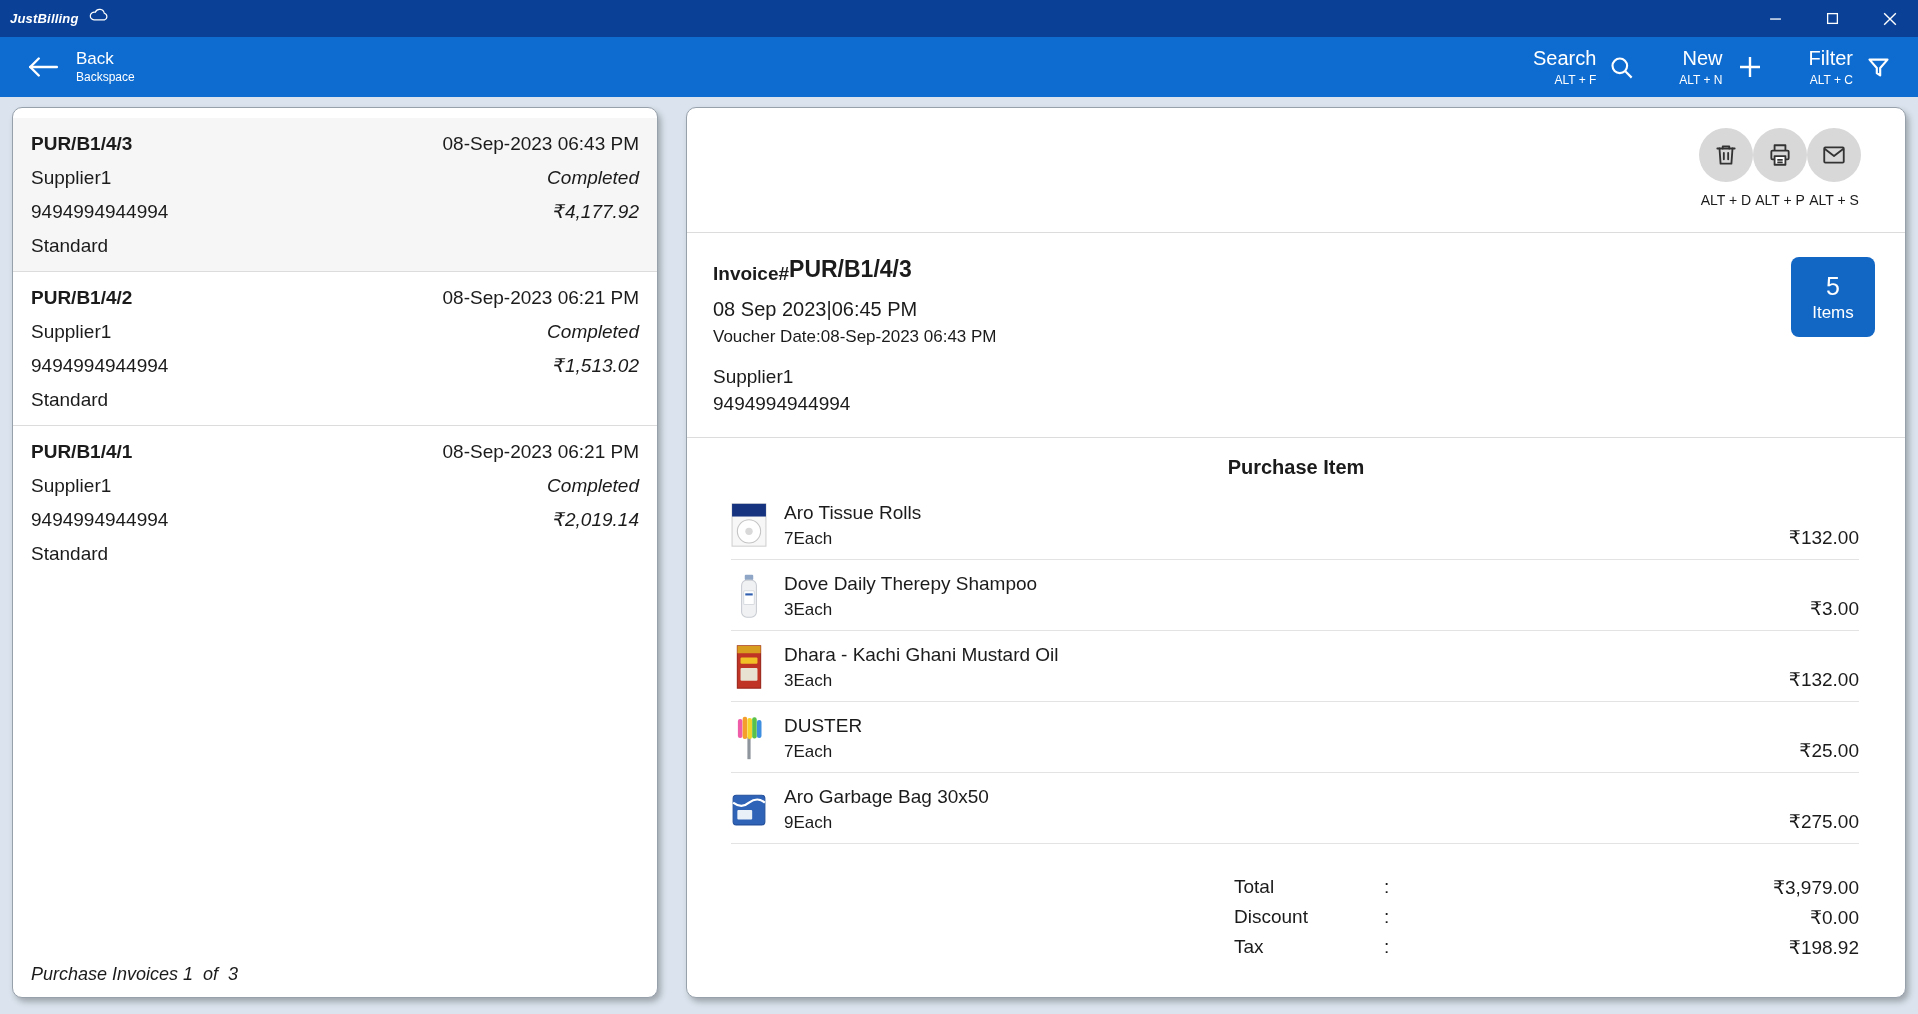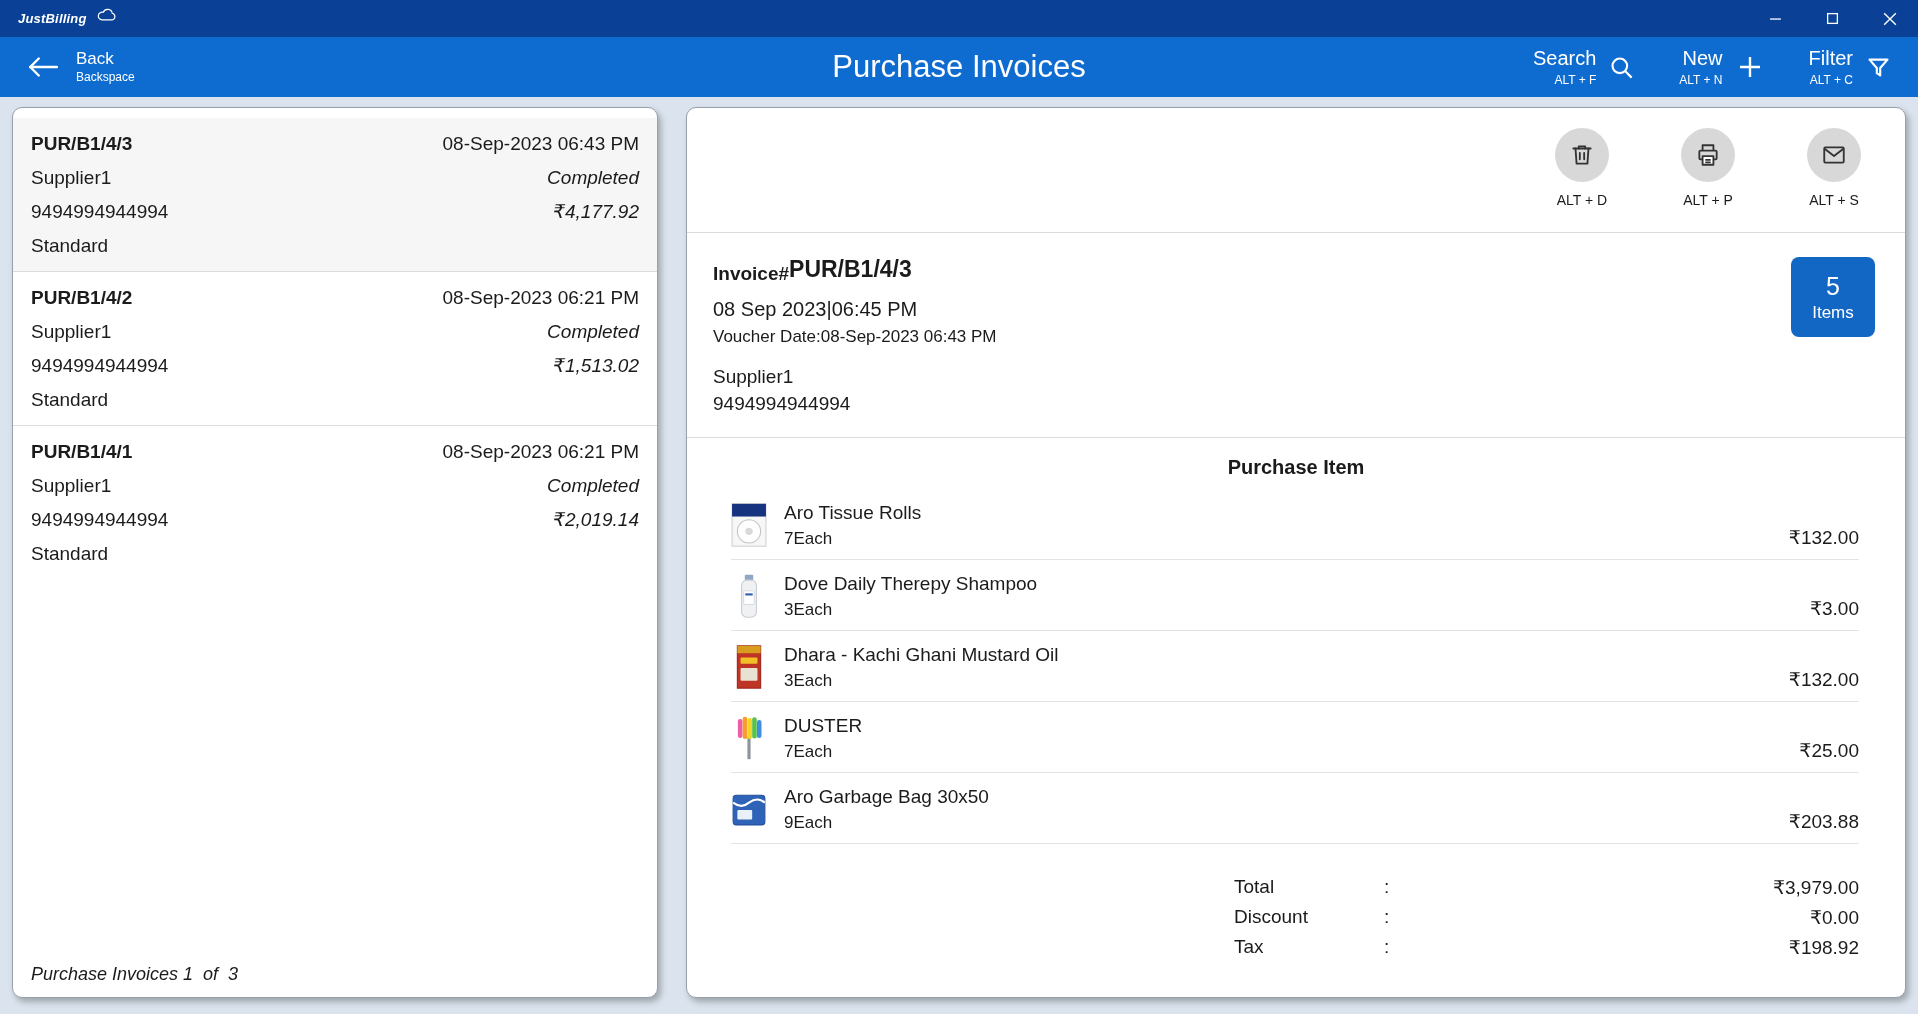--- a/index.html
+++ b/index.html
@@ -1,21 +1,21 @@
 <!DOCTYPE html>
 <html><head>
 <meta charset="utf-8">
 <style>
   * { margin:0; padding:0; box-sizing:border-box; }
   html,body { width:1918px; height:1014px; overflow:hidden; }
   body { font-family:"Liberation Sans","DejaVu Sans",sans-serif; background:#dbe4ee; color:#1b1b1b; }
 
   
   .titlebar { height:37px; background:#0a4196; color:#fff; display:flex; align-items:center; justify-content:space-between; }
-  .logo { display:flex; align-items:center; gap:13px; padding-left:18px; font-size:13px; font-weight:bold; font-style:italic; letter-spacing:.2px; }
+  .logo { display:flex; align-items:center; gap:13px; padding-left:10px; font-size:13px; font-weight:bold; font-style:italic; letter-spacing:.2px; }
   .logo svg { margin-left:-4px; margin-top:-6px; }
   .win-controls { display:flex; height:100%; }
   .win-btn { width:57px; height:100%; display:flex; align-items:center; justify-content:center; cursor:pointer; }
 
   
   .header { height:60px; background:#0e6cd0; color:#fff; display:flex; align-items:center; position:relative; padding:0 26px; }
   .back { display:flex; align-items:center; gap:16px; cursor:pointer; z-index:1; }
   .back-text { display:flex; flex-direction:column; line-height:1.3; }
   .back-label { font-size:17px; }
   .back-sub { font-size:12px; }
@@ -36,21 +36,21 @@
   .inv-item { padding:9px 18px 8px; cursor:pointer; }
   .inv-item:not(:last-child) { border-bottom:1px solid #dcdcdc; }
   .inv-item.selected { background:#f6f6f6; }
   .inv-row { display:flex; justify-content:space-between; line-height:34px; font-size:19px; }
   .inv-num { font-weight:bold; }
   .inv-status, .inv-amount { font-style:italic; }
   .list-footer { position:absolute; left:18px; bottom:12px; font-style:italic; font-size:18px; white-space:pre; }
 
   
   .right-card { flex:1; height:891px; display:flex; flex-direction:column; }
-  .detail-toolbar { display:flex; justify-content:flex-end; gap:72px; padding:20px 44px 24px 26px; border-bottom:1px solid #dcdcdc; }
+  .detail-toolbar { display:flex; justify-content:flex-end; padding:20px 44px 24px 26px; border-bottom:1px solid #dcdcdc; }
   .tool { display:flex; flex-direction:column; align-items:center; gap:10px; }
   .tool-circle { width:54px; height:54px; border-radius:50%; background:#d8d8d8; display:flex; align-items:center; justify-content:center; cursor:pointer; }
   .tool-shortcut { font-size:14px; color:#1b1b1b; }
 
   .detail-head { position:relative; padding:26px 26px 20px; border-bottom:1px solid #dcdcdc; }
   .inv-title { font-size:19px; font-weight:bold; }
   .inv-no { font-size:23px; position:relative; top:-3px; }
   .detail-datetime { font-size:20px; margin-top:12px; }
   .detail-voucher { font-size:17px; margin-top:6px; }
   .detail-supplier { font-size:19px; margin-top:16px; line-height:27px; }
@@ -109,21 +109,20 @@
     <svg width="34" height="26" viewBox="0 0 32 24" fill="none" stroke="#fff" stroke-width="2.3" stroke-linecap="round" stroke-linejoin="round">
         <path d="M29 12H4"></path>
         <path d="M12 4l-8 8 8 8"></path>
       </svg>
     <div class="back-text">
       <span class="back-label">Back</span>
       <span class="back-sub">Backspace</span>
     </div>
   </div>
 
-  <div class="header-title">Purchase Invoices</div>
 
   <div class="header-actions">
     <div class="h-action">
       <div class="h-action-text">
         <span class="h-action-label">Search</span>
         <span class="h-action-shortcut">ALT + F</span>
       </div>
       <svg width="27" height="27" viewBox="0 0 24 24" fill="none" stroke="#fff" stroke-width="1.9">
           <circle cx="10.5" cy="10.5" r="6.5"></circle>
           <path d="M15.4 15.4L21 21"></path>
@@ -349,21 +348,21 @@
           <svg width="36" height="46" viewBox="0 0 34 42">
               <rect x="2" y="8" width="30" height="28" rx="3" fill="#2f63b8" stroke="#24509c"></rect>
               <path d="M2 15q8 6 15 0q8 -6 15 0" stroke="#ffffff" fill="none" stroke-width="2"></path>
               <rect x="6" y="22" width="14" height="9" rx="1" fill="#ffffff" opacity="0.9"></rect>
             </svg>
         </div>
         <div class="p-main">
           <div class="p-name">Aro Garbage Bag 30x50</div>
           <div class="p-sub">
             <span class="p-qty">9Each</span>
-            <span class="p-price">₹203.88</span>
+            <span class="p-price">₹275.00</span>
           </div>
         </div>
       </div>
 
     </div>
 
     <div class="totals">
       <span class="t-label">Total</span>
       <span class="t-colon">:</span>
       <span class="t-value">₹3,979.00</span>

